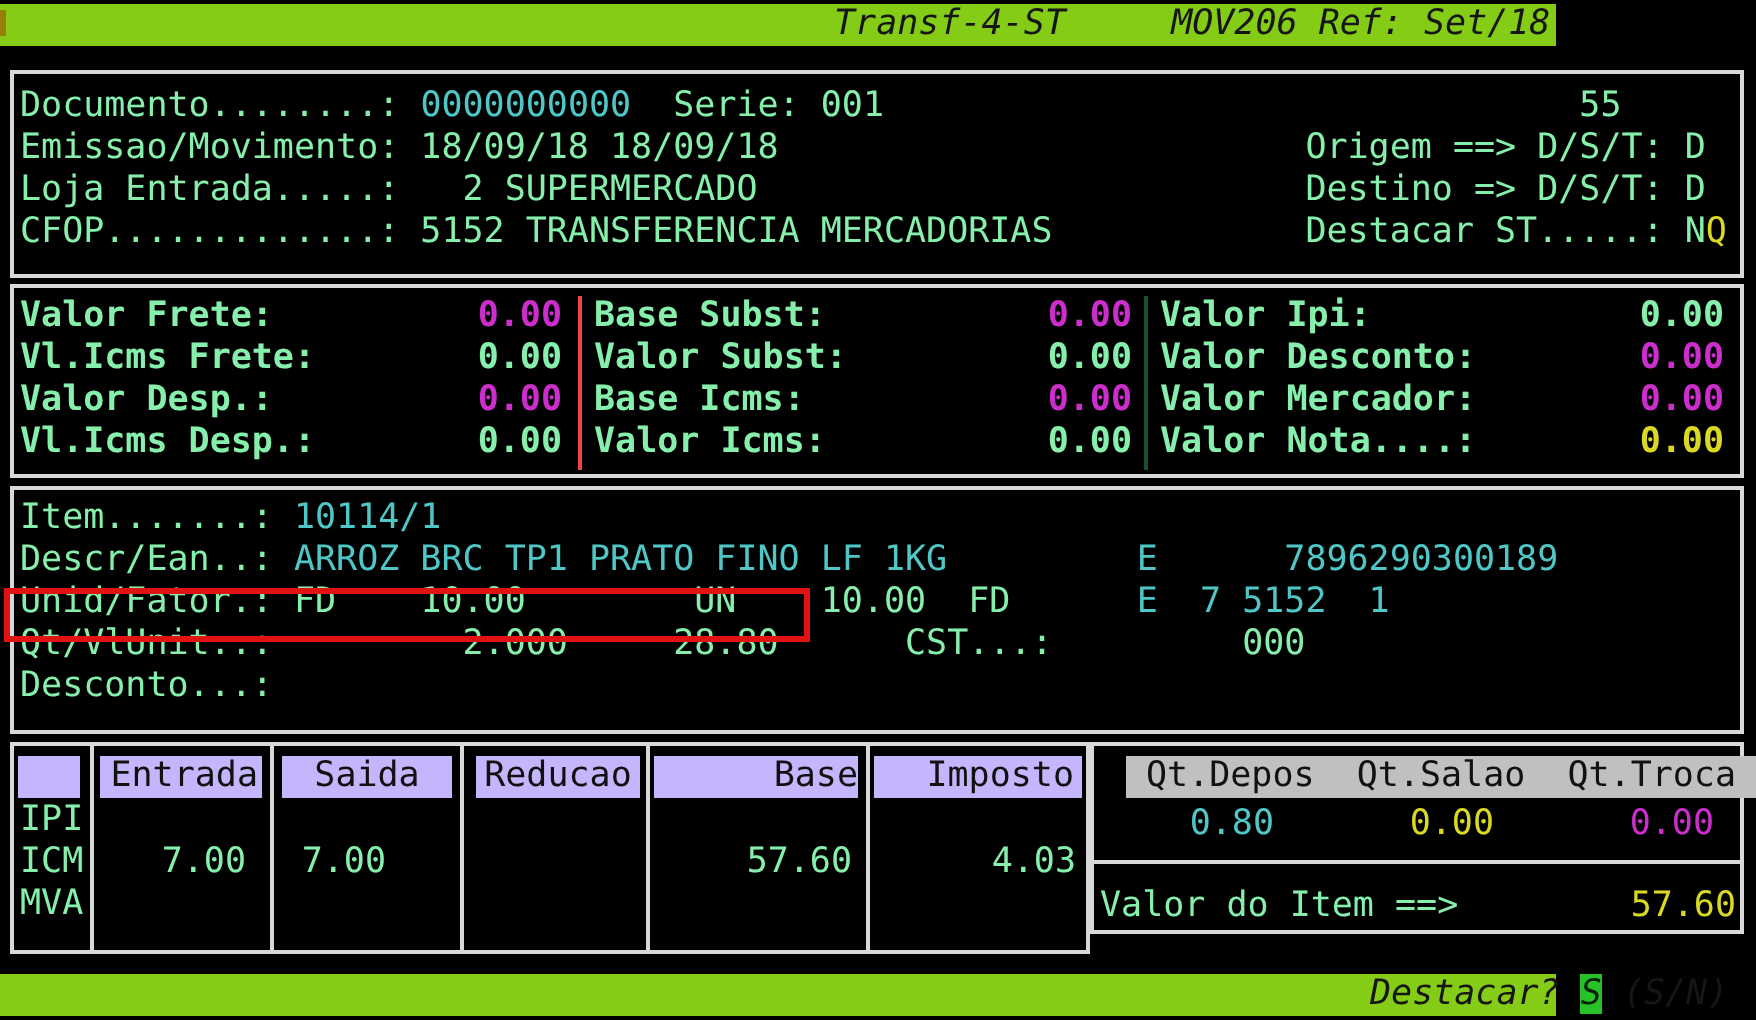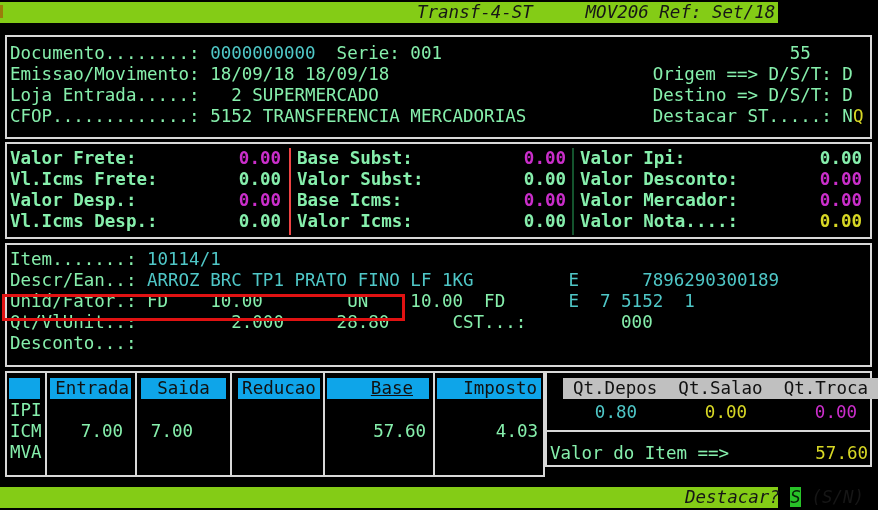--- a/index.html
+++ b/index.html
@@ -28,28 +28,28 @@
   .box4L { left:5px; top:371px; width:540px; height:106px; }
   .box4R { left:545px; top:371px; width:327px; height:96px; }
   .b2col { position:absolute; top:4px; bottom:2px; }
   .b2c1 { left:0;     width:282px; }
   .b2c2 { left:282px; width:283px; border-left:2px solid #ef4444; }
   .b2c3 { left:565px; width:296px; border-left:2px solid #14532d; }
   .vrow { display:flex; justify-content:space-between; height:21px; padding:0 8px 0 6px;font-weight:bold; }
   .b2c1 .vrow { padding-left:3px; }
   .vline { position:absolute; top:0; bottom:0; width:2px; background:#d8d8d8; }
   .hcell {
-    position:absolute; top:5px; height:21px; background:#0ea5e9; color:#111;
+    position:absolute; top:5px; height:21px; background:#c4b5fd; color:#111;
     box-sizing:border-box; overflow:hidden;
   }
   .hc-blank   { left:2px;   width:31px; }
   .hc-entrada { left:43px;  width:81px;  text-align:right; padding-right:2px; }
   .hc-saida   { left:134px; width:85px;  text-align:center; }
   .hc-reducao { left:231px; width:82px;  text-align:center; }
-  .hc-base    { left:320px; width:102px; text-align:right; padding-right:16px;text-decoration:underline; }
+  .hc-base    { left:320px; width:102px; text-align:right; padding-right:0; }
   .hc-imposto { left:430px; width:104px; text-align:right; padding-right:4px; }
   .rowlabels { position:absolute; left:3px; top:27px; }
   .tval { position:absolute; top:48px; text-align:right; }
   .tv-entrada { left:43px;  width:73px; }
   .tv-saida   { left:134px; width:52px; }
   .tv-base    { left:320px; width:99px; }
   .tv-imposto { left:430px; width:101px; }
   .qhdr { position:absolute; left:16px; top:5px; width:321px; height:21px;
           background:#c0c0c0; color:#111; padding-left:10px; box-sizing:border-box; }
   .qval { position:absolute; top:29px; width:90px; text-align:right; }

